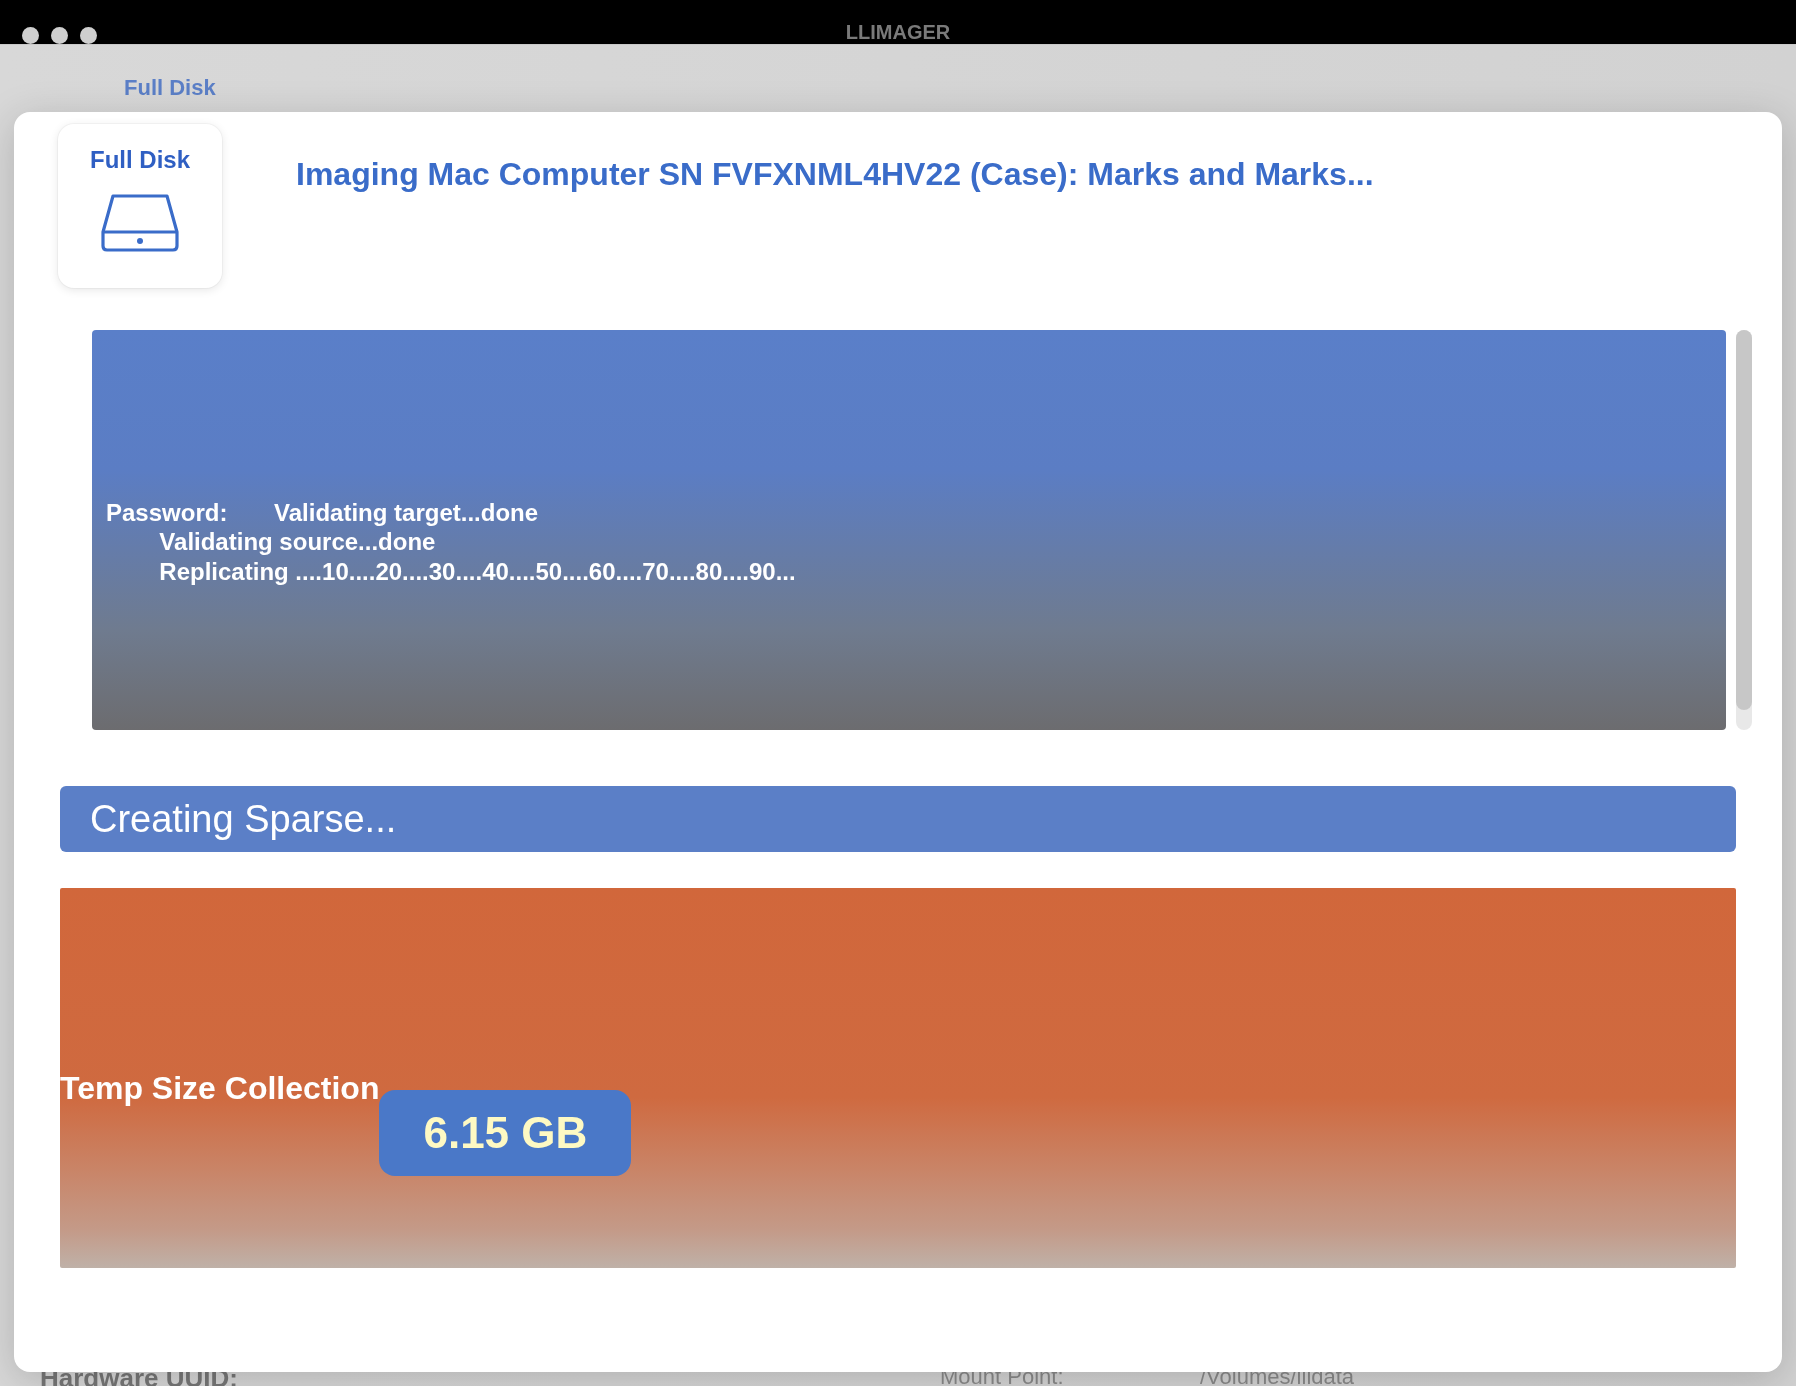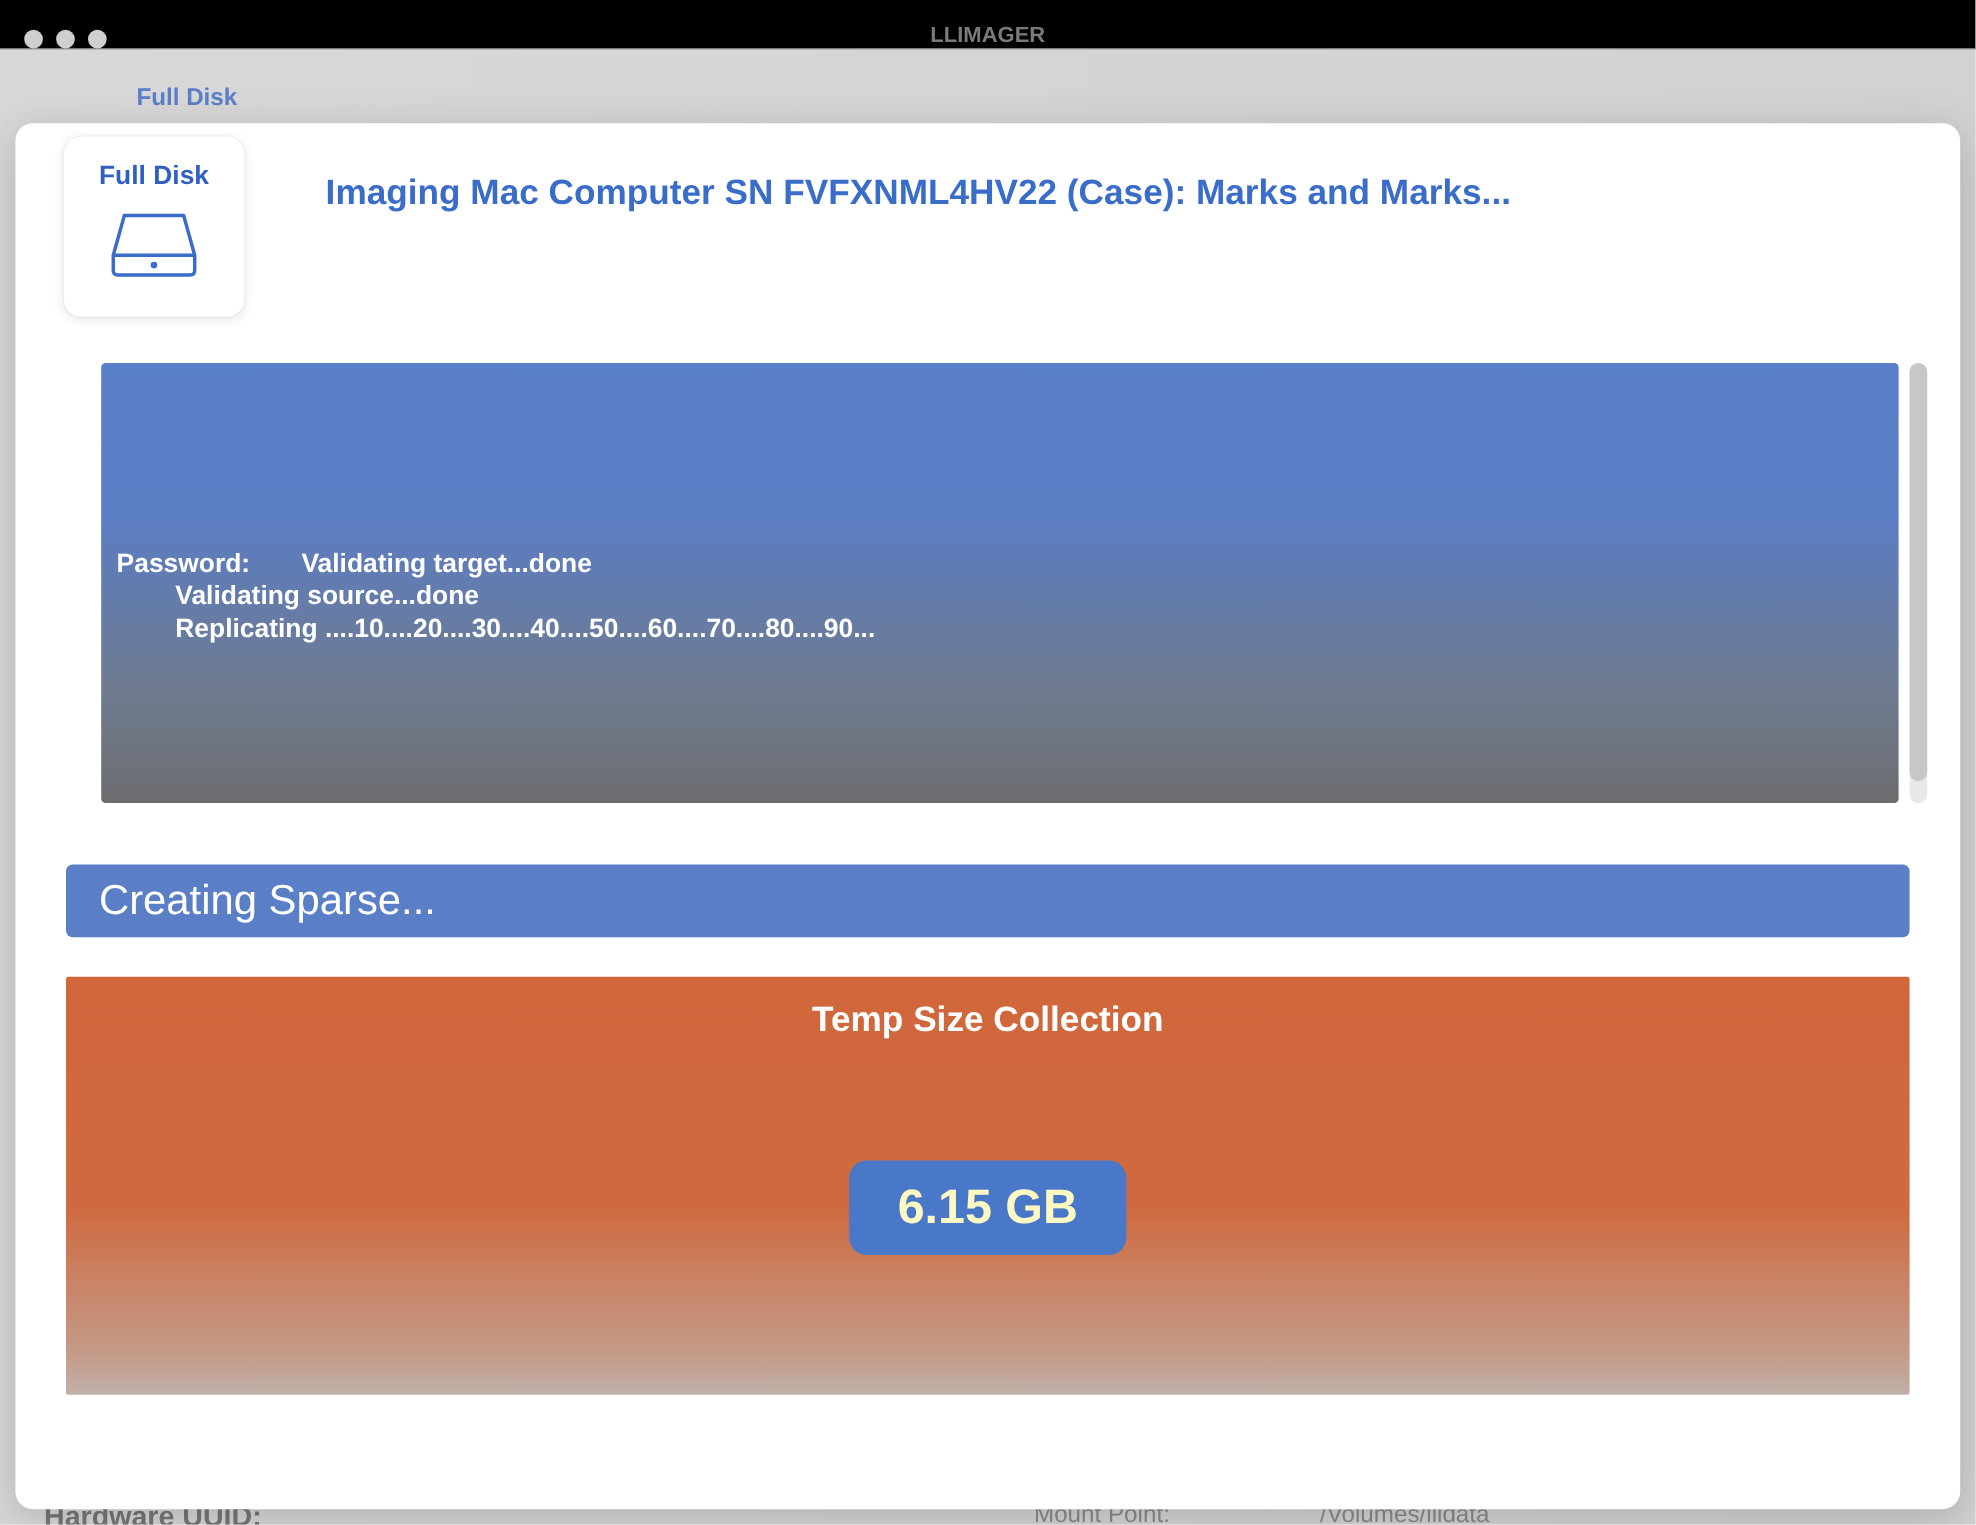--- a/index.html
+++ b/index.html
@@ -205,21 +205,21 @@
     right: 46px;
     height: 380px;
     border-radius: 2px;
     background: linear-gradient(to bottom, #d1673b 0%, #cf6a40 55%, #c49a88 90%, #bfb1a8 100%);
     display: flex;
   }
   .col {
     flex: 1;
     position: relative;
     display: flex;
-    flex-direction: column;
+    flex-direction: row;
     align-items: center;
   }
   .col-header {
     color: #ffffff;
     font-size: 32px;
     font-weight: 600;
     margin-top: 20px;
     text-align: center;
   }
 

